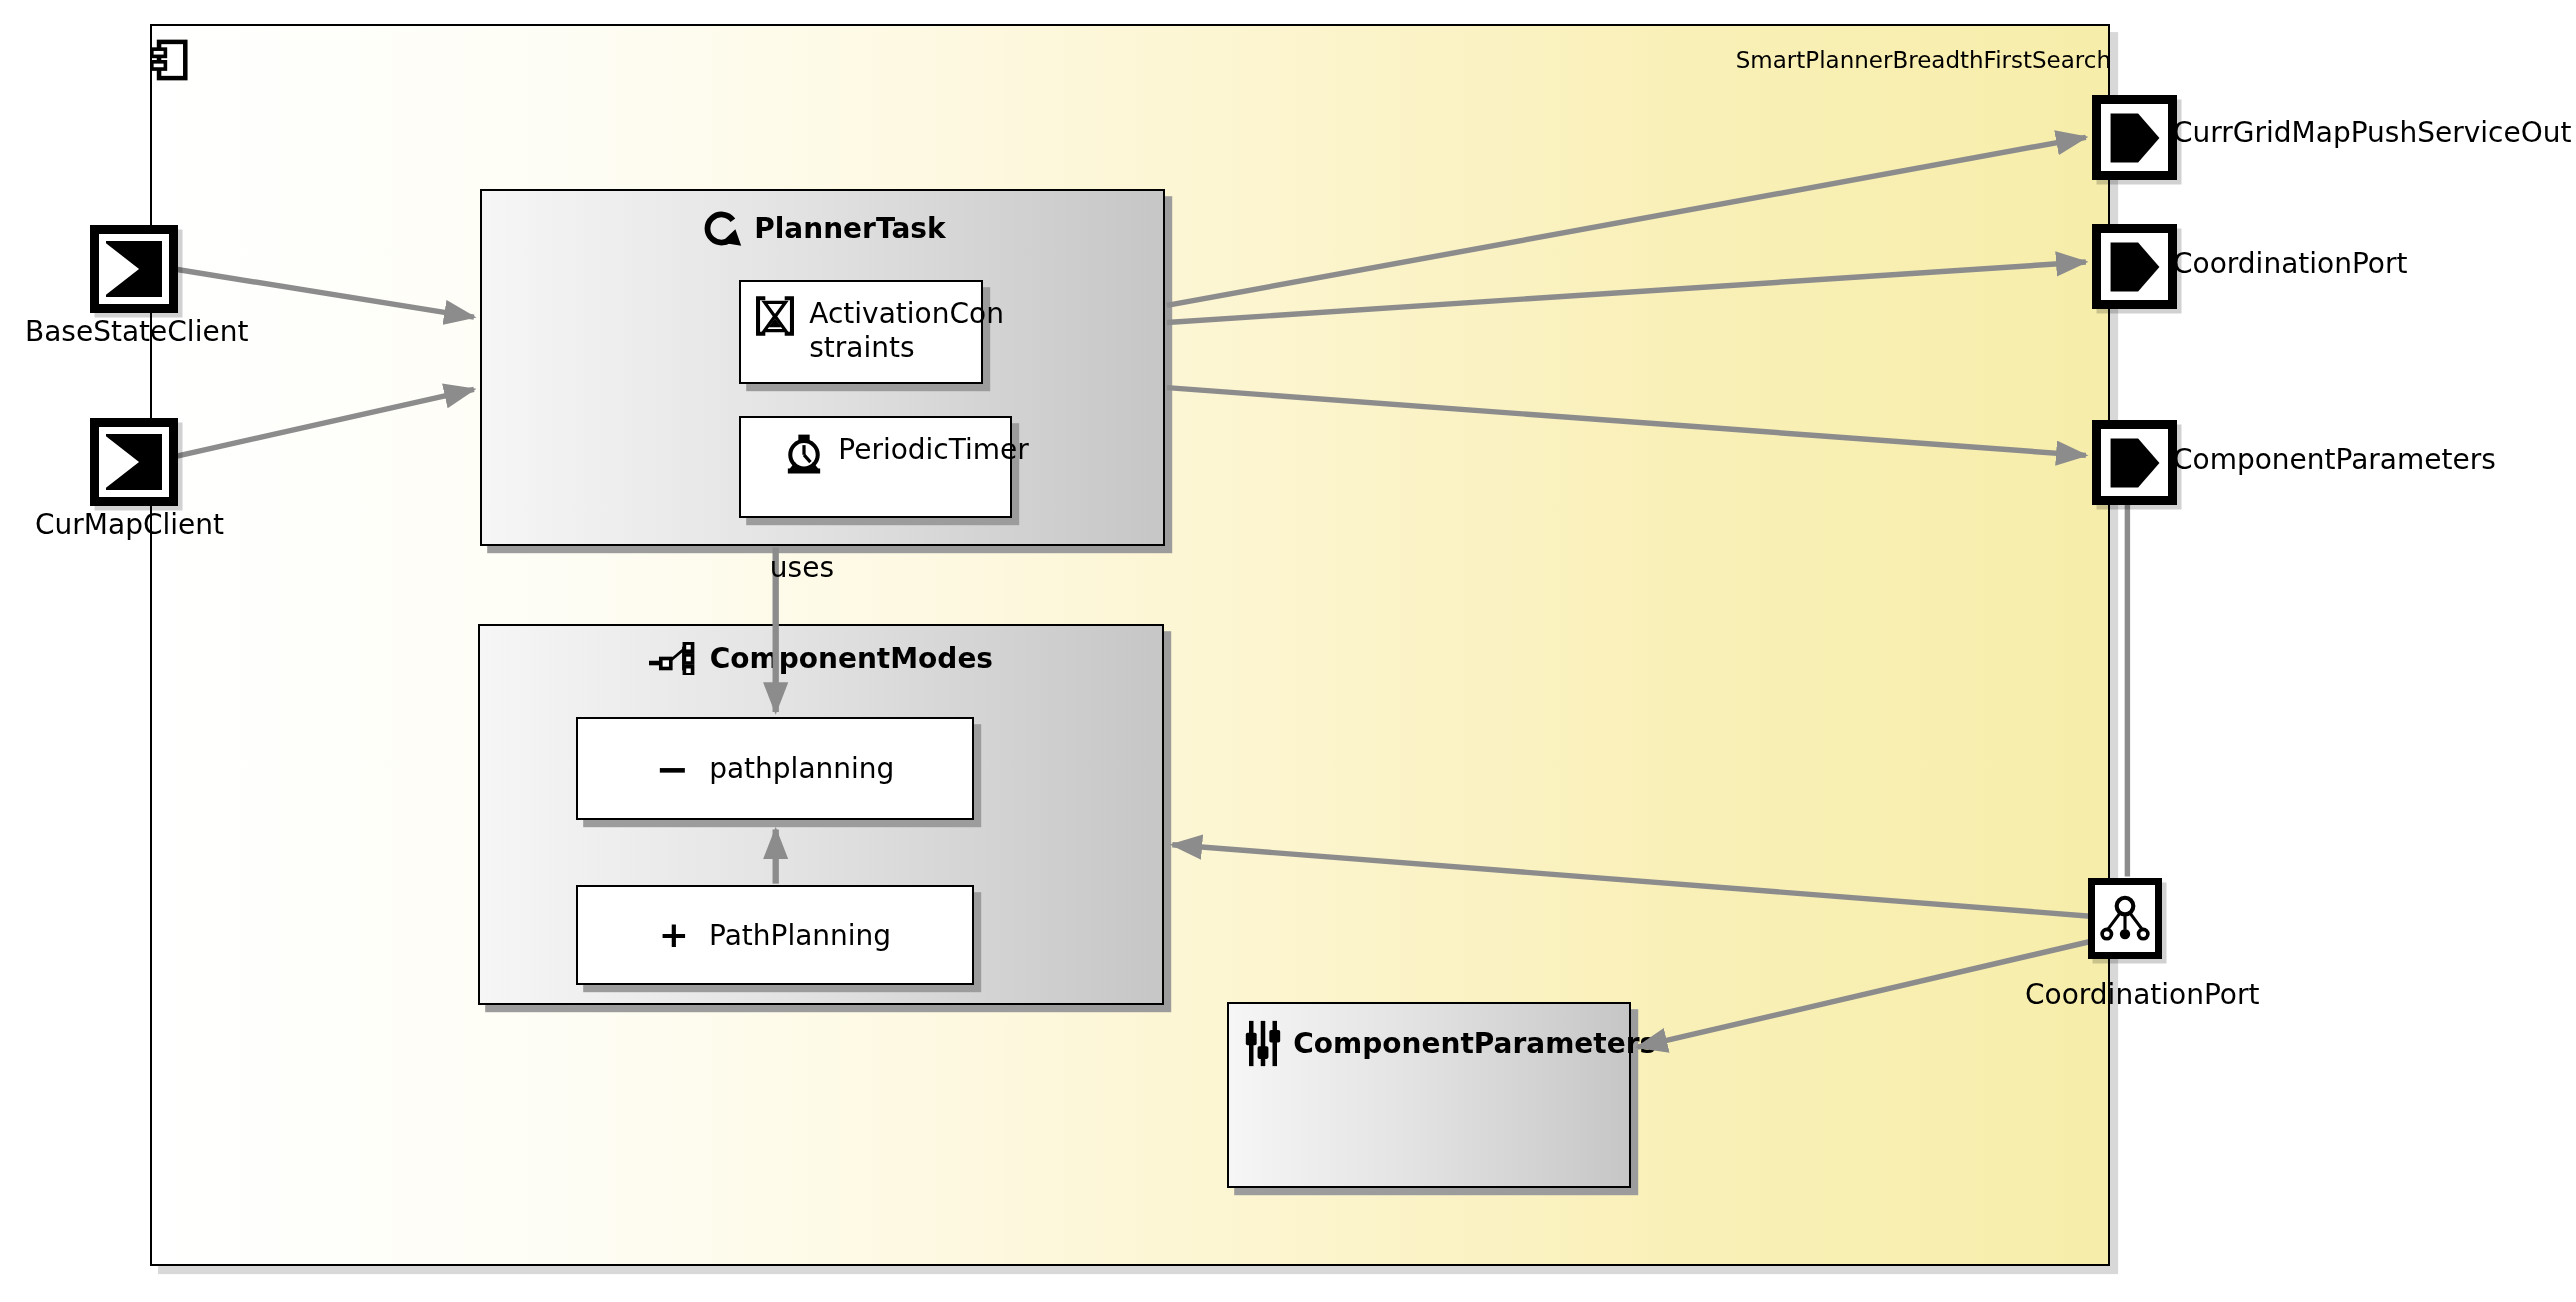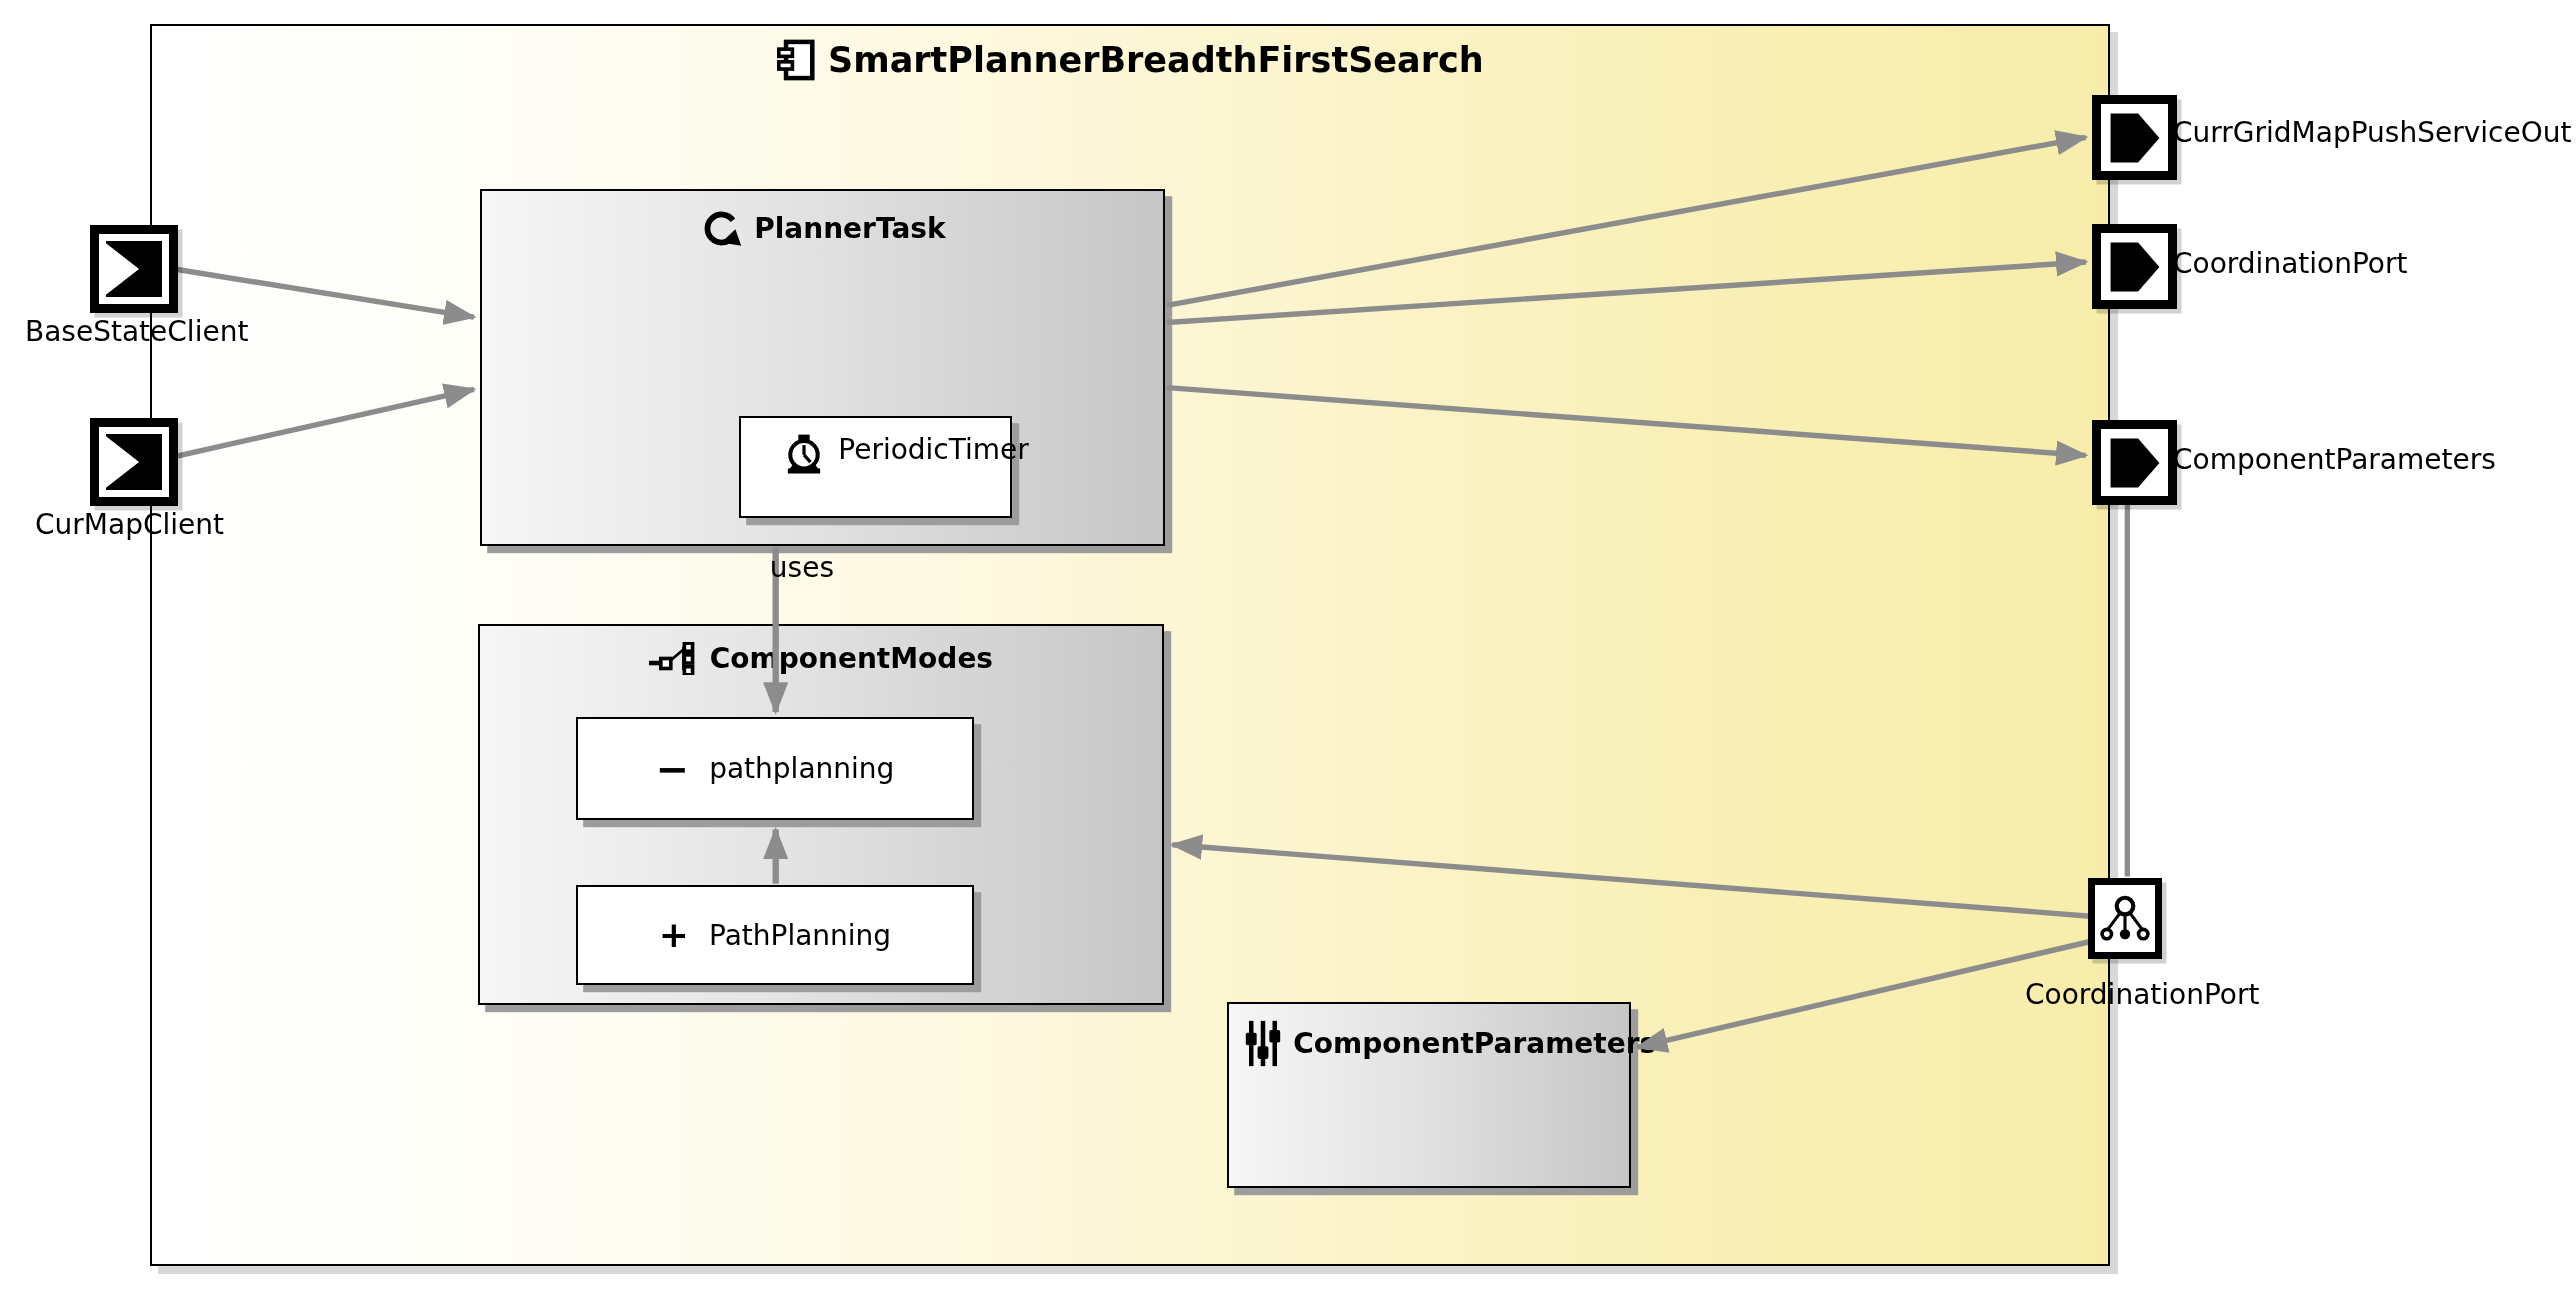--- a/index.html
+++ b/index.html
@@ -11,22 +11,22 @@
   
   .outer-box{
     position:absolute;left:150px;top:24.4px;width:1956px;height:1238px;
     border:2.7px solid #000;
     background:linear-gradient(90deg,#ffffff 0%,#fefdf4 22%,#fdf7d9 48%,#f9f0b8 78%,#f7edaa 100%);
     box-shadow:8.1px 8.1px 0 #d8d8d8;
     z-index:1;
   }
   .title-row{
     position:absolute;left:150px;top:38px;width:1961px;height:43px;
-    display:flex;align-items:center;justify-content:center;gap:12.7px;
-    font-size:35px;font-weight:700;z-index:5;
+    display:flex;align-items:center;justify-content:space-between;gap:12.7px;
+    font-size:23px;font-weight:400;z-index:5;
   }
   
   .gray-box{
     position:absolute;border:2.7px solid #000;
     background:linear-gradient(90deg,#f6f6f6 0%,#e3e3e3 45%,#c6c6c6 100%);
     box-shadow:7.2px 7.2px 0 #9c9c9c;z-index:2;
   }
   .box-header{
     display:flex;align-items:center;justify-content:center;gap:11.8px;
     font-size:28px;font-weight:700;margin-top:16.3px;text-align:center;
@@ -84,20 +84,32 @@
     <span>SmartPlannerBreadthFirstSearch</span>
   </div>
 
   <div class="gray-box" style="left:480px;top:189px;width:681px;height:353px;">
     <div class="box-header">
       <svg class="icon" width="43" height="43" viewBox="0 0 52 52">
         <path d="M41,36 A17,17 0 1 1 41,16" fill="none" stroke="#000" stroke-width="7"></path>
         <polygon points="44,27 51,47 27,43" fill="#000"></polygon>
       </svg>
       <span>PlannerTask</span>
+    </div>
+    <div class="white-box" style="left:257px;top:89px;width:240px;height:100px;">
+      <div class="item-row">
+        <svg class="icon" style="margin-top:-1.8px" width="42" height="42" viewBox="0 0 52 52">
+          <path d="M14,4 H5 V48 H14" fill="none" stroke="#000" stroke-width="5"></path>
+          <path d="M38,4 H47 V48 H38" fill="none" stroke="#000" stroke-width="5"></path>
+          <polygon points="13,9 39,9 26,27" fill="none" stroke="#000" stroke-width="4"></polygon>
+          <polygon points="13,44 39,44 26,26" fill="none" stroke="#000" stroke-width="4"></polygon>
+          <polygon points="18,40 34,40 26,29" fill="#000"></polygon>
+        </svg>
+        <span><span>ActivationCon</span><br><span>straints</span></span>
+      </div>
     </div>
     <div class="white-box" style="left:257px;top:225px;width:240px;height:98px;padding-left:29px;">
       <div class="item-row">
         <svg class="icon" width="42" height="42" viewBox="0 0 52 52">
           <rect x="19" y="2" width="14" height="9" fill="#000"></rect>
           <circle cx="26" cy="27" r="17" fill="#ffffff" stroke="#000" stroke-width="5"></circle>
           <line x1="26" y1="27" x2="26" y2="15" stroke="#000" stroke-width="4"></line>
           <line x1="26" y1="27" x2="34" y2="36" stroke="#000" stroke-width="4"></line>
           <path d="M6,47 H46" stroke="#000" stroke-width="6"></path>
           <polygon points="6,47 15,36 18,44" fill="#000"></polygon>

